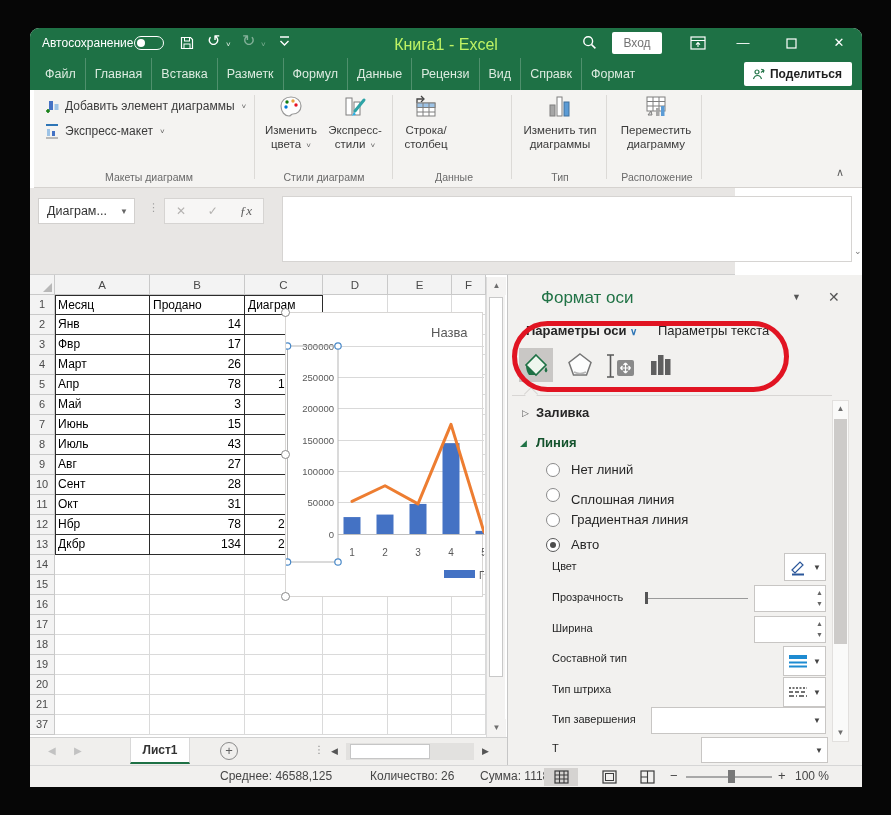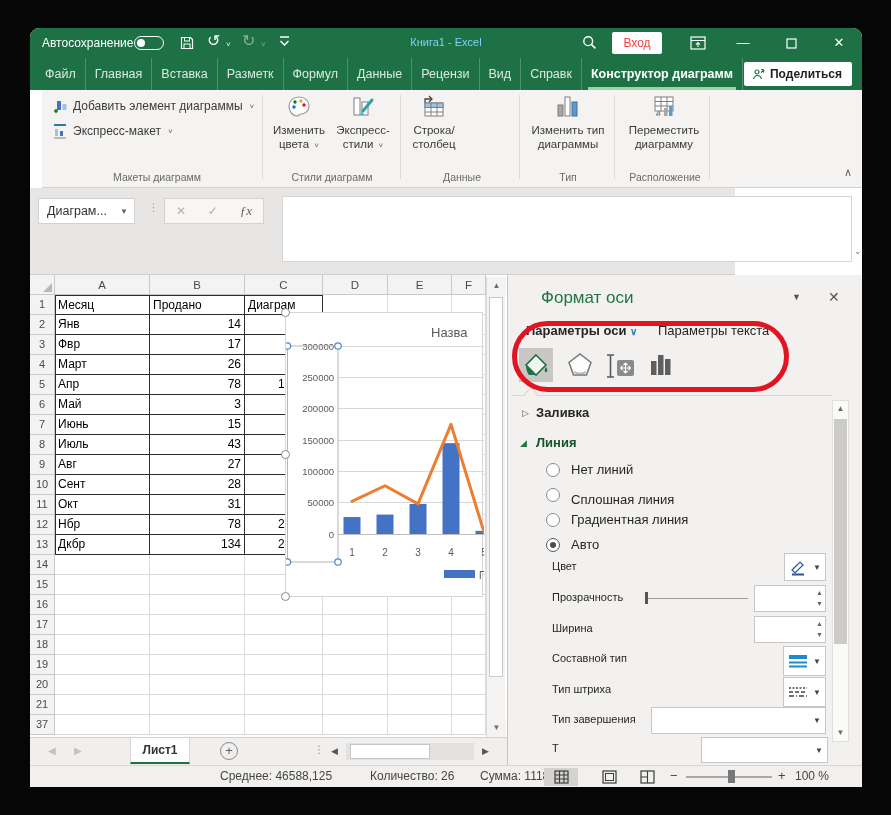--- a/index.html
+++ b/index.html
@@ -6,34 +6,34 @@
   html,body { width:891px; height:815px; background:#060606; font-family:"Liberation Sans",sans-serif; overflow:hidden; position:relative; }
   #win { position:absolute; left:30px; top:28px; width:832px; height:759px; background:#fff; border-radius:9px 9px 0 0; overflow:hidden; }
 
   
   #titlebar { position:absolute; left:0; top:0; width:832px; height:30px; background:#1e7145; color:#fff; }
   #titlebar .lbl { position:absolute; top:8px; font-size:12px; color:#fff; }
   #toggle { position:absolute; left:104px; top:8px; width:30px; height:14px; border:1.4px solid #fff; border-radius:8px; }
   #toggle .knob { position:absolute; left:2px; top:1.6px; width:8px; height:8px; background:#fff; border-radius:50%; }
   .tbico { position:absolute; top:7px; color:#fff; font-size:14px; line-height:16px; }
   .mini-chev { font-size:8px; color:#e7f2ea; position:absolute; top:12px; }
-  #win-title { position:absolute; left:50%; top:8px; transform:translateX(-50%); font-size:11px; color:#7dd3fc; white-space:nowrap; }
-  #login-btn { position:absolute; left:582px; top:4px; width:50px; height:22px; background:#fff; color:#ef4444; font-size:12px; text-align:center; line-height:22px; border-radius:2px; }
+  #win-title { position:absolute; left:50%; top:8px; transform:translateX(-50%); font-size:16px; color:#bef264; white-space:nowrap; }
+  #login-btn { position:absolute; left:582px; top:4px; width:50px; height:22px; background:#fff; color:#737373; font-size:12px; text-align:center; line-height:22px; border-radius:2px; }
   .winctl { position:absolute; top:0; width:34px; height:30px; text-align:center; line-height:30px; color:#fff; font-size:13px; }
 
   
   #tabrow { position:absolute; left:0; top:30px; width:832px; height:32px; background:#1e7145; display:flex; align-items:stretch; }
   .rtab { position:relative; color:#dcebe0; font-size:12.5px; padding:0 9px; display:flex; align-items:center; border-left:1px solid rgba(255,255,255,.22); white-space:nowrap; }
   .rtab:first-child { border-left:none; margin-left:6px; }
   .rtab.active { color:#fff; font-weight:bold; }
   .rtab.active::after { content:""; position:absolute; left:6px; right:6px; bottom:0; height:3px; background:#9fd3a7; }
   #share-btn { position:absolute; right:10px; top:4px; height:24px; padding:0 10px 0 8px; background:#fff; border-radius:2px; display:flex; align-items:center; gap:5px; font-size:12px; font-weight:bold; color:#1f1f1f; }
 
   
-  #ribbon { position:absolute; left:12px; top:62px; width:832px; height:98px; background:#f4f3f1; border-bottom:1px solid #d5d2cf; }
+  #ribbon { position:absolute; left:4px; top:62px; width:832px; height:98px; background:#f4f3f1; border-bottom:1px solid #d5d2cf; }
   .rsep { position:absolute; top:5px; height:84px; width:1px; background:#dcdad7; }
   .grplbl { position:absolute; top:81px; font-size:10.5px; color:#6a6a6a; text-align:center; }
   .smallbtn { position:absolute; display:flex; align-items:center; gap:5px; font-size:12px; color:#3b3b3b; white-space:nowrap; }
   .smallbtn .chev, .bigbtn .chev { font-size:8px; color:#5f5f5f; margin-left:2px; }
   .bigbtn { position:absolute; top:4px; text-align:center; font-size:11.5px; color:#3b3b3b; line-height:13.5px; }
   .bigbtn .ic { display:block; margin:0 auto 4px; }
   #ribbon-collapse { position:absolute; left:802px; top:76px; color:#5f5f5f; font-size:11px; }
 
   
   #formula { position:absolute; left:0; top:160px; width:705px; height:87px; background:#e8e6e4; border-bottom:1px solid #cfcfcf; }
@@ -178,21 +178,20 @@
   <div id="tabrow">
     <span class="rtab">Файл</span>
     <span class="rtab">Главная</span>
     <span class="rtab">Вставка</span>
     <span class="rtab">Разметк</span>
     <span class="rtab">Формул</span>
     <span class="rtab">Данные</span>
     <span class="rtab">Рецензи</span>
     <span class="rtab">Вид</span>
     <span class="rtab">Справк</span>
-    <span class="rtab active">Конструктор диаграмм</span>
     <span class="rtab">Формат</span>
     <span id="share-btn">
       <svg width="13" height="13" viewBox="0 0 13 13">
           <circle cx="5" cy="4" r="2" fill="none" stroke="#217346" stroke-width="1.2"></circle>
           <path d="M1.5,11 q1,-3.5 4,-3.5 t4,3.5" fill="none" stroke="#217346" stroke-width="1.2"></path>
           <path d="M9,4.5 l3,-2.5 m0,0 l-2.8,-0.6 m2.8,0.6 l-0.6,2.6" stroke="#217346" stroke-width="1.1" fill="none"></path>
         </svg>
       <span>Поделиться</span>
     </span>
   </div>

